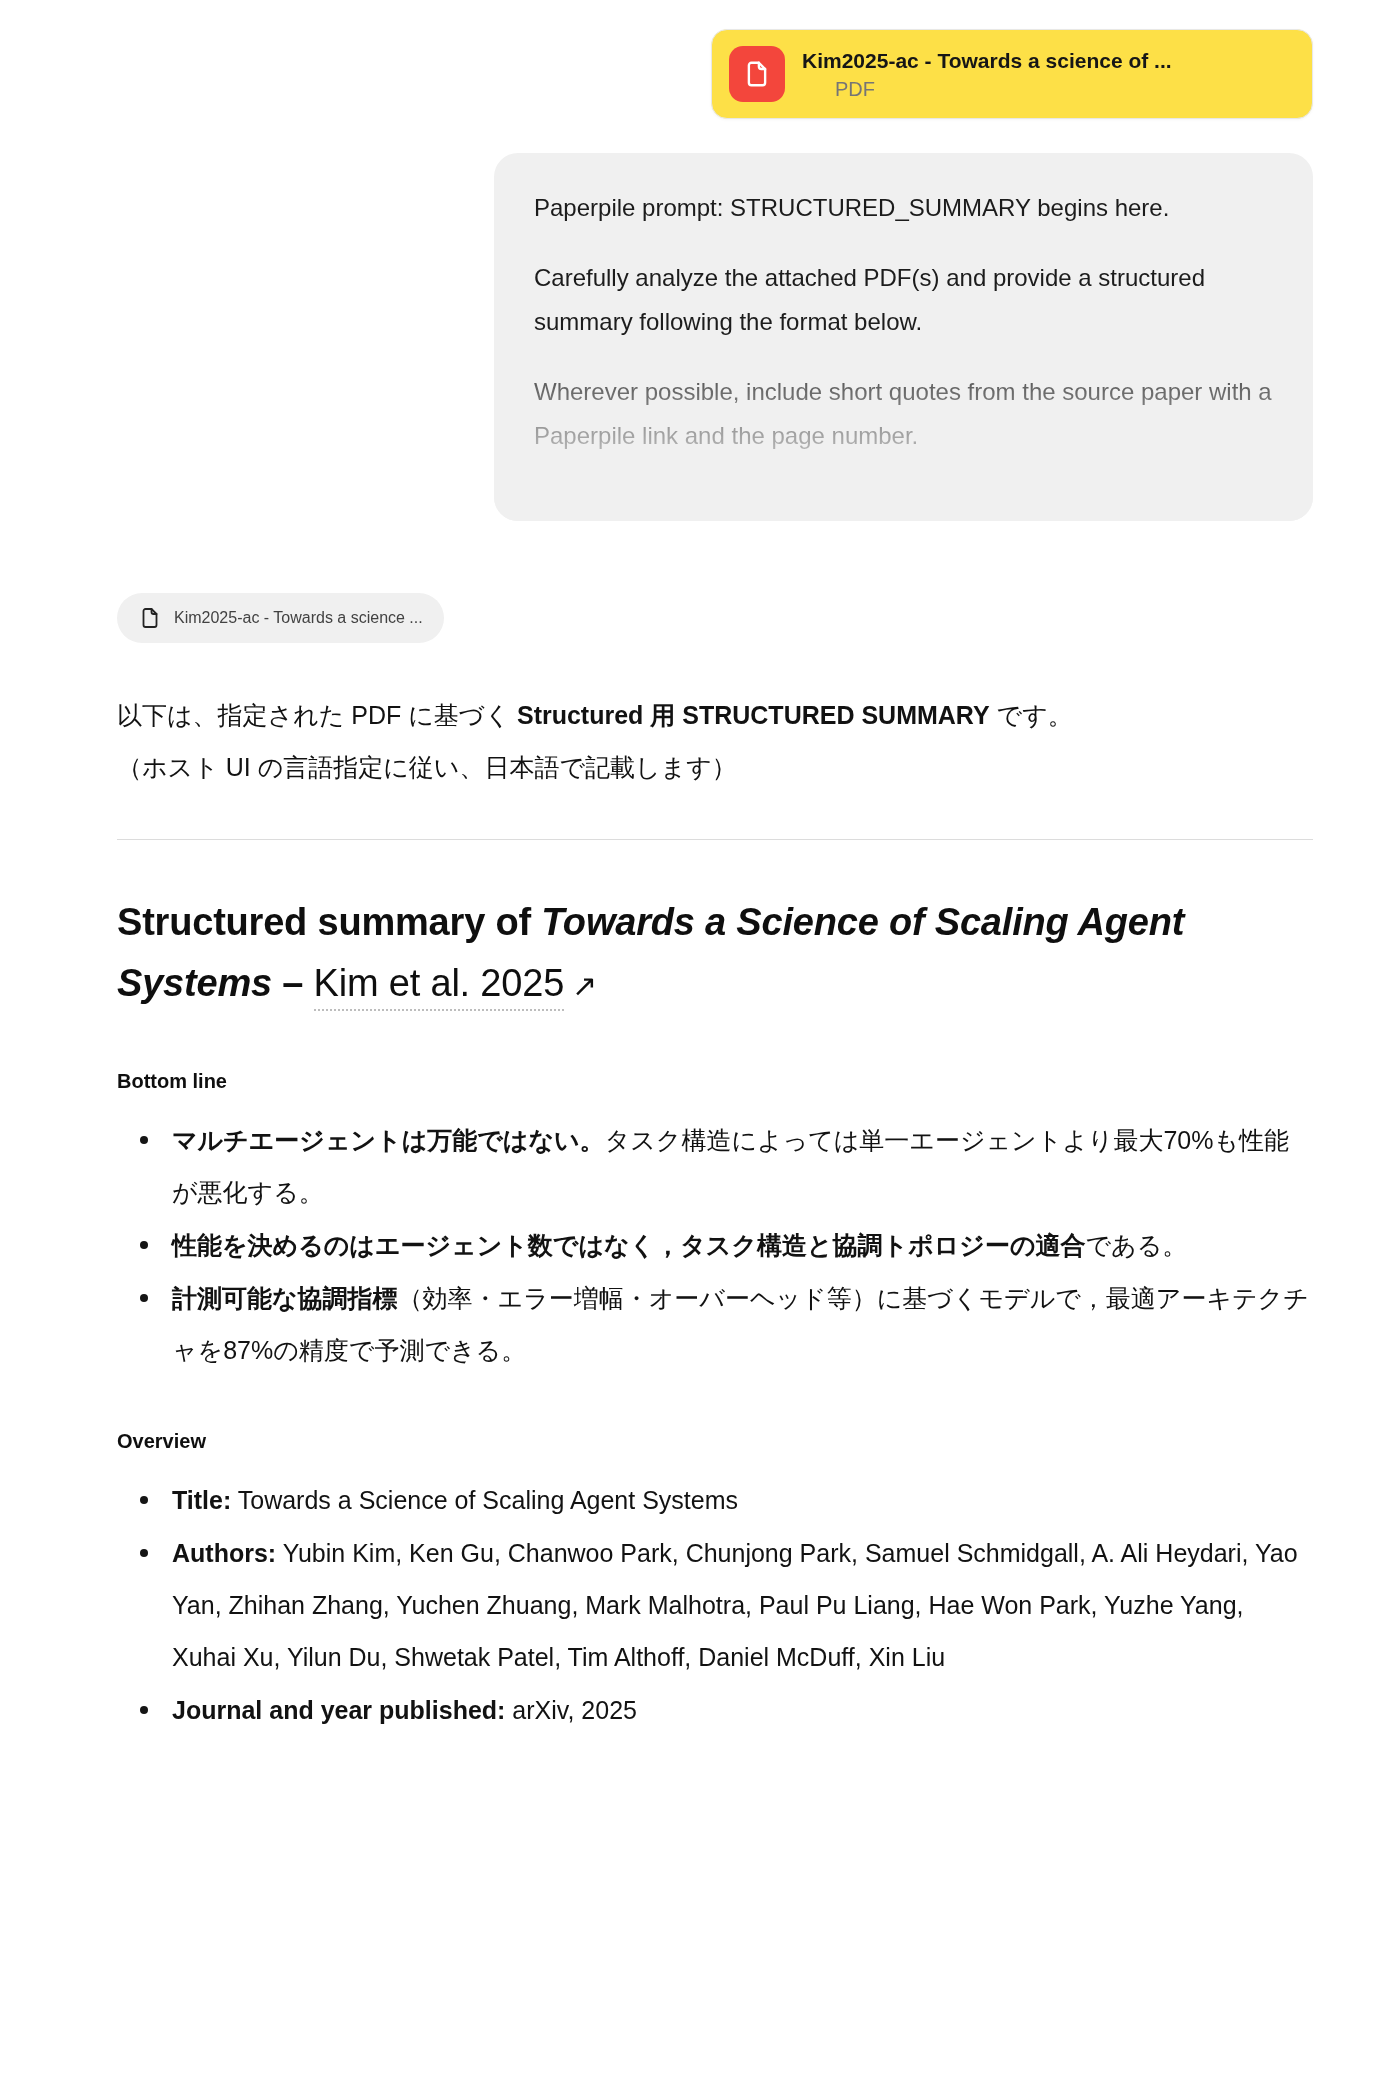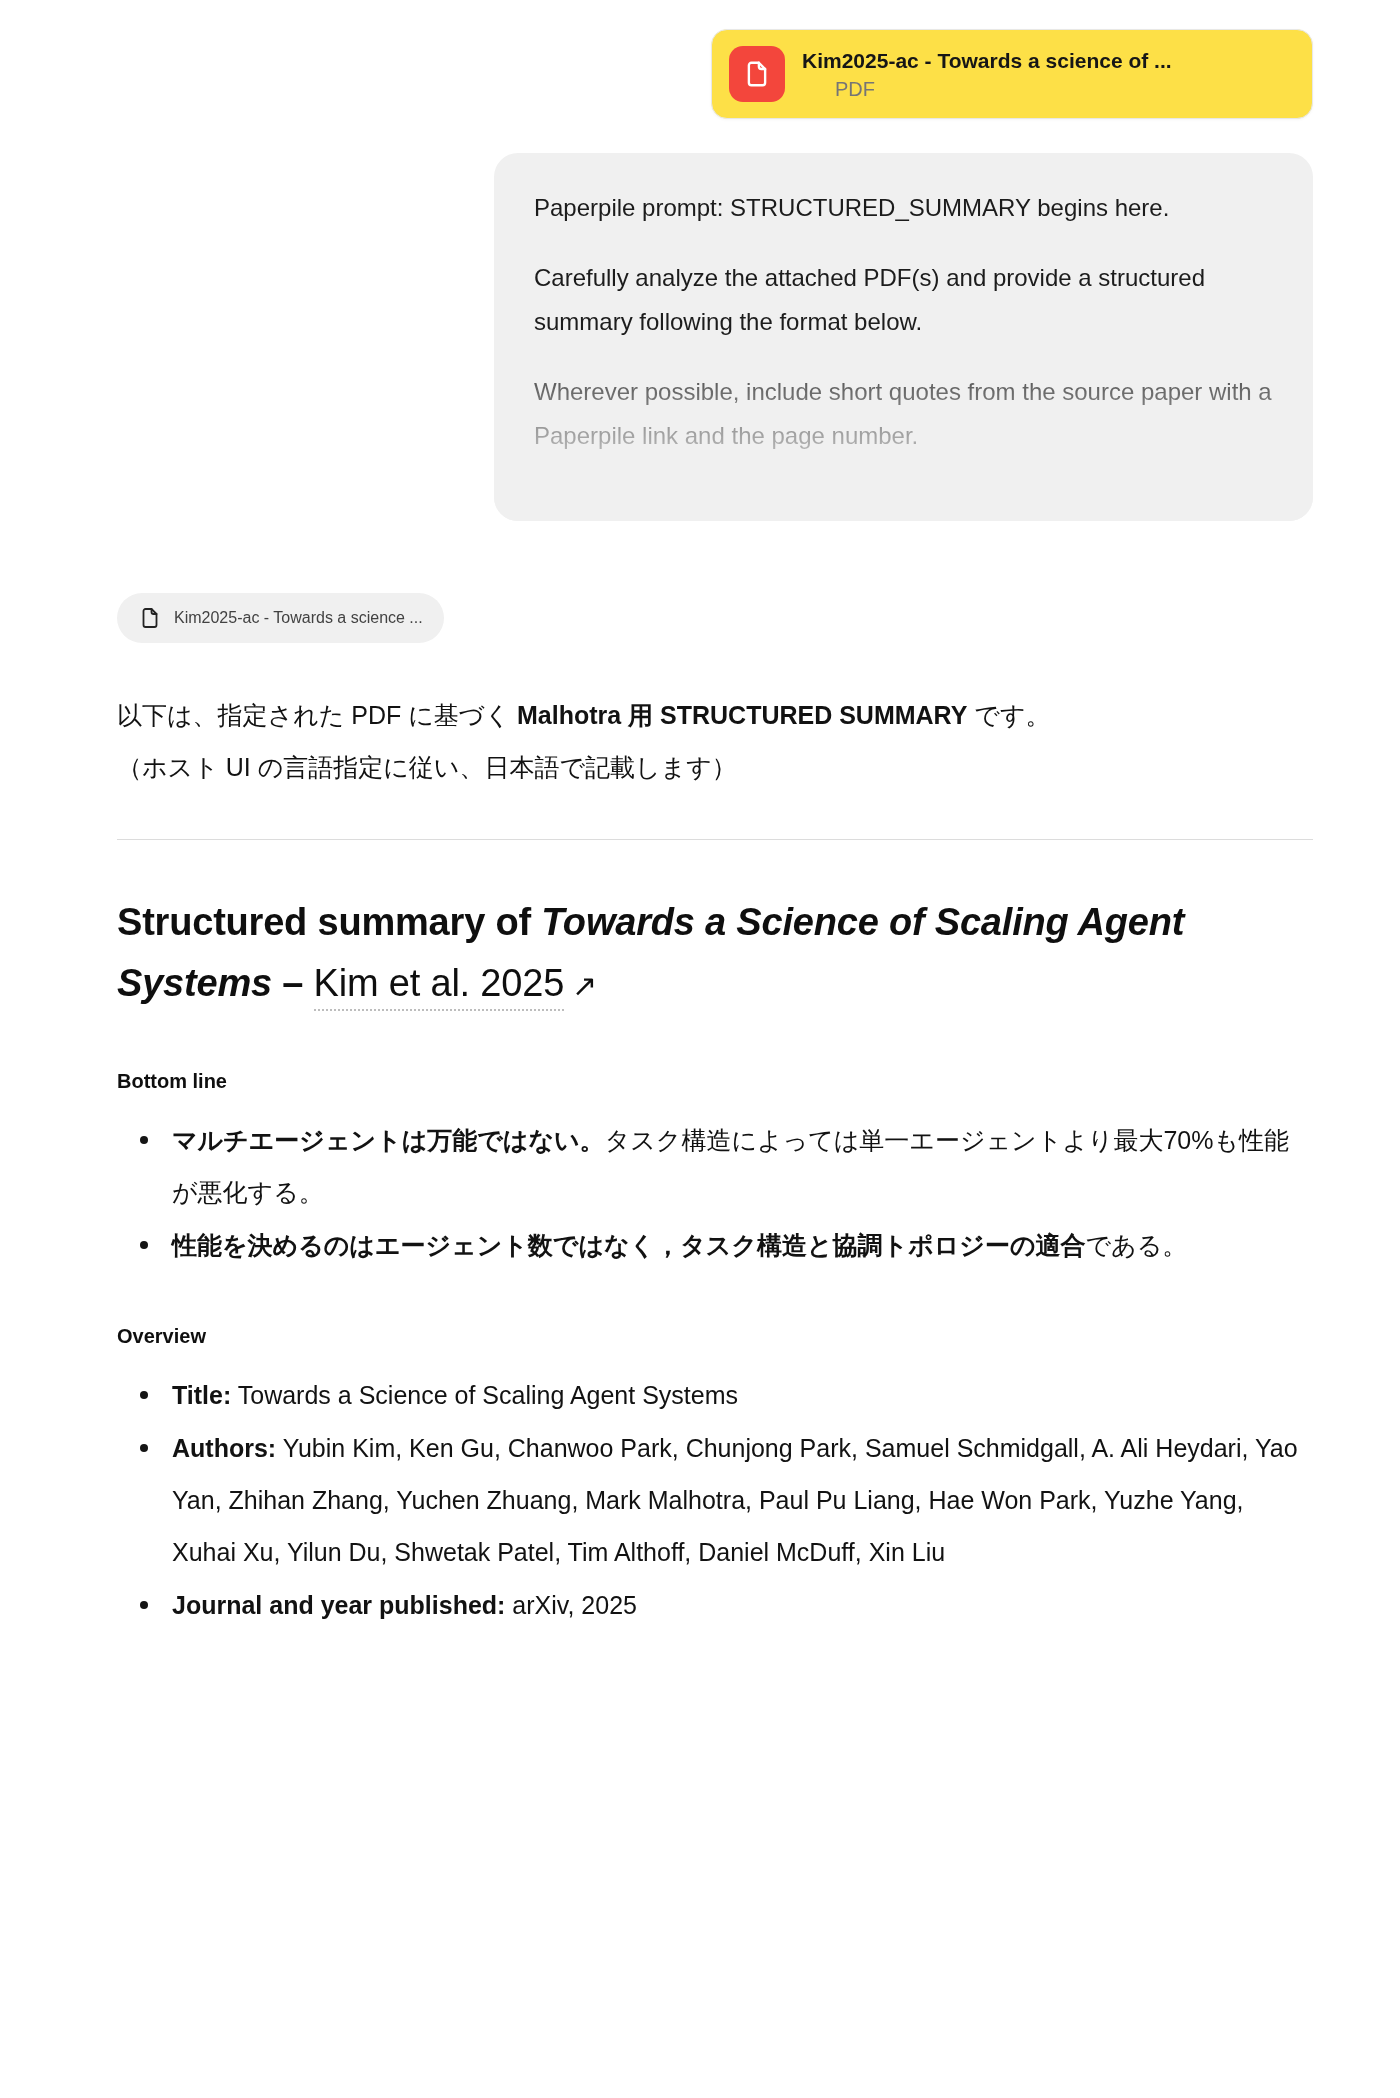--- a/index.html
+++ b/index.html
@@ -194,36 +194,40 @@
   <div class="file-chip">
     <svg width="24" height="24" viewBox="0 0 24 24" fill="none" stroke="#232323" stroke-width="1.8" stroke-linecap="round" stroke-linejoin="round">
       <path d="M13.5 3H7.5a2 2 0 0 0-2 2v14a2 2 0 0 0 2 2h9a2 2 0 0 0 2-2V8z"></path>
       <path d="M13.5 3v3a2 2 0 0 0 2 2h3"></path>
     </svg>
     <span class="chip-label">Kim2025-ac - Towards a science ...</span>
   </div>
 
   <div class="response">
 
-    <p class="intro"><span>以下は、指定された PDF に基づく </span><span class="b">Malhotra 用 STRUCTURED SUMMARY</span><span> です。</span><br><span>（ホスト UI の言語指定に従い、日本語で記載します）</span></p>
+    <p class="intro"><span>以下は、指定された PDF に基づく </span><span class="b">Structured 用 STRUCTURED SUMMARY</span><span> です。</span><br><span>（ホスト UI の言語指定に従い、日本語で記載します）</span></p>
 
     <hr class="divider">
 
     <h1 class="summary-heading"><span>Structured summary of </span><span class="it">Towards a Science of Scaling Agent Systems</span><span> – </span><span class="citation-link"><span class="link-text">Kim et al. 2025</span><span class="arrow">↗</span></span></h1>
 
     <h2 class="section-heading">Bottom line</h2>
 
     <ul class="bullets">
       <li>
         <span class="bullet-dot"></span>
         <span class="li-text"><span class="b">マルチエージェントは万能ではない。</span><span>タスク構造によっては単一エージェントより最大70%も性能が悪化する。</span></span>
       </li>
       <li>
         <span class="bullet-dot"></span>
         <span class="li-text"><span class="b">性能を決めるのはエージェント数ではなく，タスク構造と協調トポロジーの適合</span><span>である。</span></span>
+      </li>
+      <li>
+        <span class="bullet-dot"></span>
+        <span class="li-text"><span class="b">計測可能な協調指標</span><span>（効率・エラー増幅・オーバーヘッド等）に基づくモデルで，最適アーキテクチャを87%の精度で予測できる。</span></span>
       </li>
     </ul>
 
     <h2 class="section-heading">Overview</h2>
 
     <ul class="bullets">
       <li>
         <span class="bullet-dot"></span>
         <span class="li-text"><span class="b">Title:</span><span> Towards a Science of Scaling Agent Systems</span></span>
       </li>

